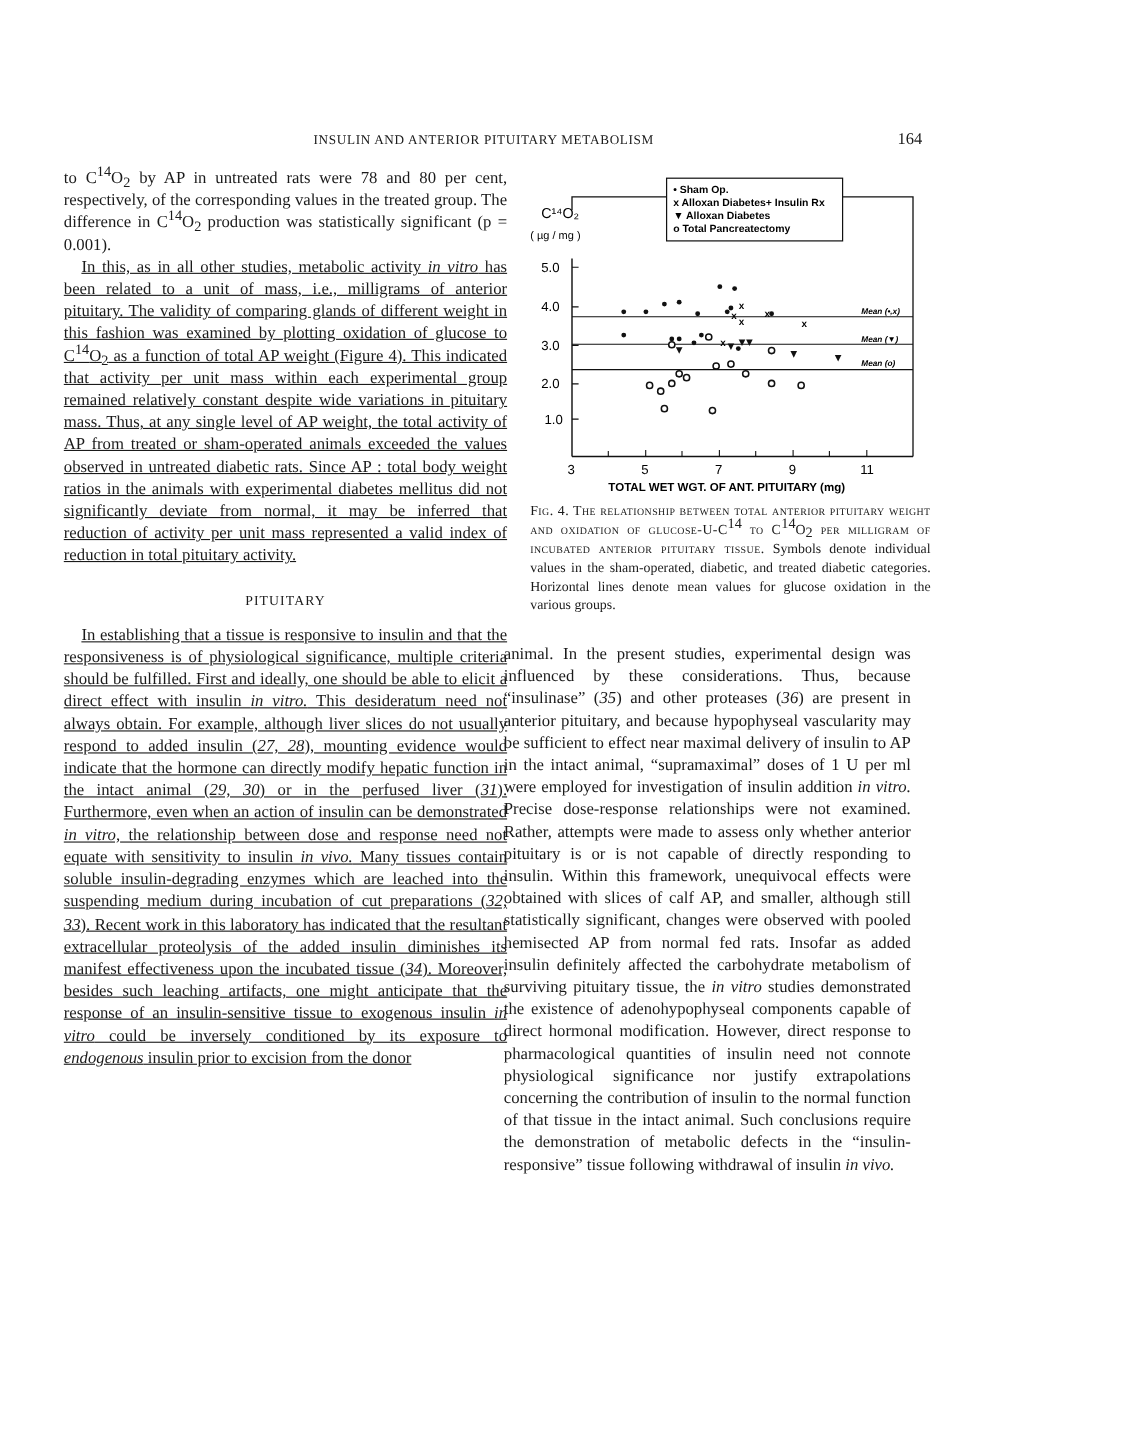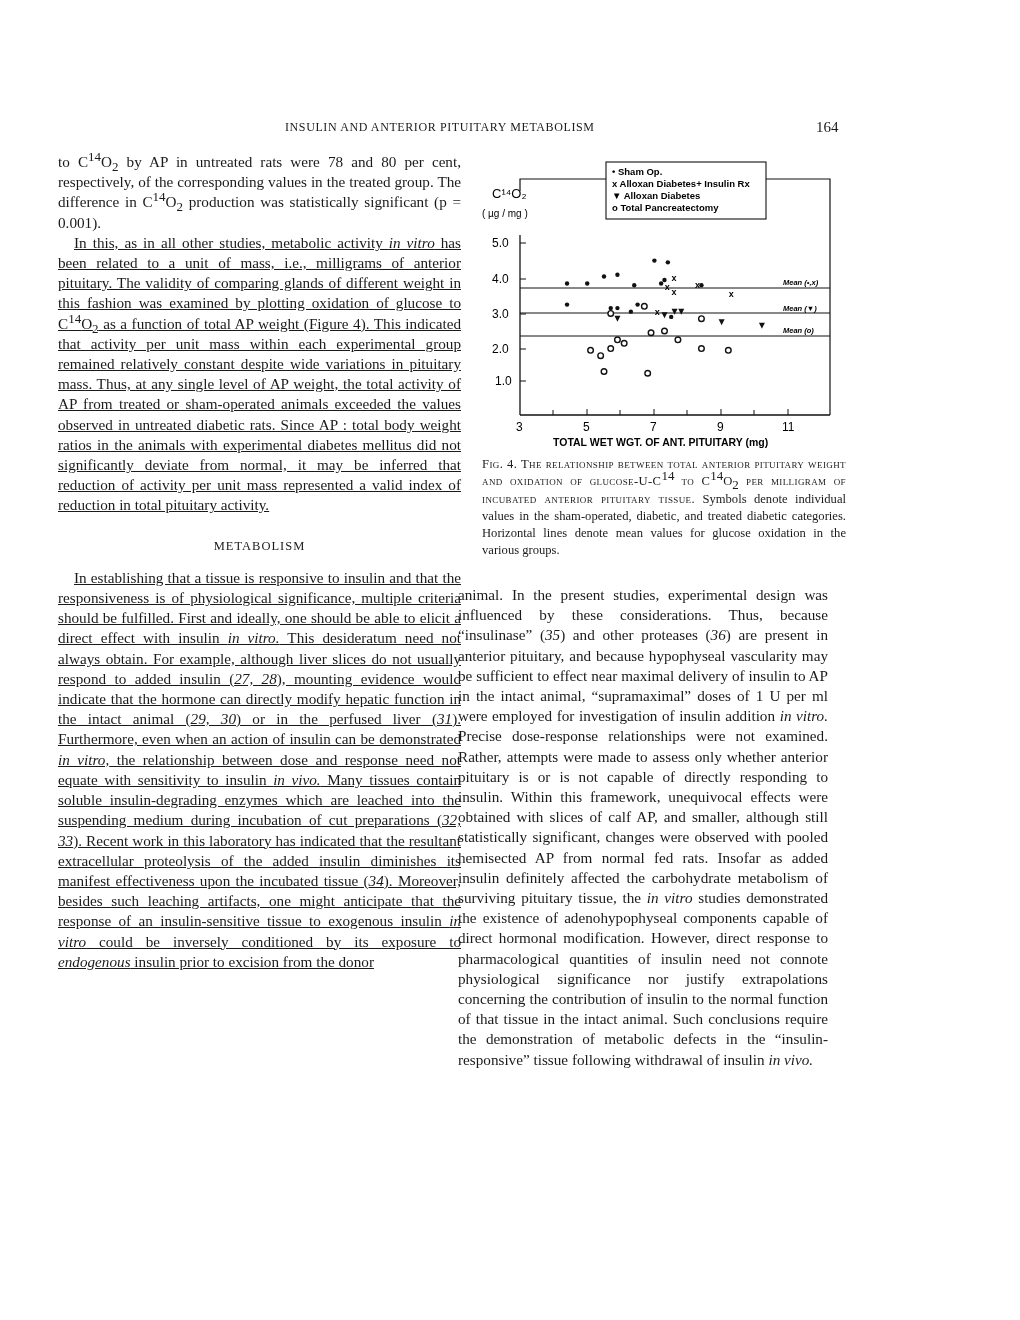--- a/index.html
+++ b/index.html
@@ -24,21 +24,21 @@
 </style>
 </head>
 <body>
 
 <div class="running-head">INSULIN AND ANTERIOR PITUITARY METABOLISM</div>
 <div class="page-number">164</div>
 
 <div class="col col-left">
   <p><span>to C</span><sup>14</sup><span>O</span><sub>2</sub><span> by AP in untreated rats were 78 and 80 per cent, respectively, of the corresponding values in the treated group.  The difference in C</span><sup>14</sup><span>O</span><sub>2</sub><span> production was statistically significant (p = 0.001).</span></p>
   <p class="indent"><span>In this, as in all other studies, metabolic activity </span><em>in vitro</em><span> has been related to a unit of mass, i.e., milligrams of anterior pituitary.  The validity of comparing glands of different weight in this fashion was examined by plotting oxidation of glucose to C</span><sup>14</sup><span>O</span><sub>2</sub><span> as a function of total AP weight (Figure 4).  This indicated that activity per unit mass within each experimental group remained relatively constant despite wide variations in pituitary mass.  Thus, at any single level of AP weight, the total activity of AP from treated or sham-operated animals exceeded the values observed in untreated diabetic rats.  Since AP : total body weight ratios in the animals with experimental diabetes mellitus did not significantly deviate from normal, it may be inferred that reduction of activity per unit mass represented a valid index of reduction in total pituitary activity.</span></p>
-  <div class="heading">METABOLISM</div>
+  <div class="heading">PITUITARY</div>
   <p class="indent"><span>In establishing that a tissue is responsive to insulin and that the responsiveness is of physiological significance, multiple criteria should be fulfilled.  First and ideally, one should be able to elicit a direct effect with insulin </span><em>in vitro.</em><span>  This desideratum need not always obtain.  For example, although liver slices do not usually respond to added insulin (</span><em>27, 28</em><span>), mounting evidence would indicate that the hormone can directly modify hepatic function in the intact animal (</span><em>29, 30</em><span>) or in the perfused liver (</span><em>31</em><span>).  Furthermore, even when an action of insulin can be demonstrated </span><em>in vitro,</em><span> the relationship between dose and response need not equate with sensitivity to insulin </span><em>in vivo.</em><span>  Many tissues contain soluble insulin-degrading enzymes which are leached into the suspending medium during incubation of cut preparations (</span><em>32, 33</em><span>).  Recent work in this laboratory has indicated that the resultant extracellular proteolysis of the added insulin diminishes its manifest effectiveness upon the incubated tissue (</span><em>34</em><span>).  Moreover, besides such leaching artifacts, one might anticipate that the response of an insulin-sensitive tissue to exogenous insulin </span><em>in vitro</em><span> could be inversely conditioned by its exposure to </span><em>endogenous</em><span> insulin prior to excision from the donor</span></p>
 </div>
 
 <div class="figure">
   <svg width="365" height="300" viewBox="0 0 365 300" class="fig-font">
 
     <text x="14" y="43" font-size="13">C¹⁴O₂</text>
     <text x="4" y="62" font-size="10">( µg / mg )</text>
 
     <path d="M42,36 L42,36 L42,24 L128,24" stroke="#111" fill="none" stroke-width="1.2"></path>

